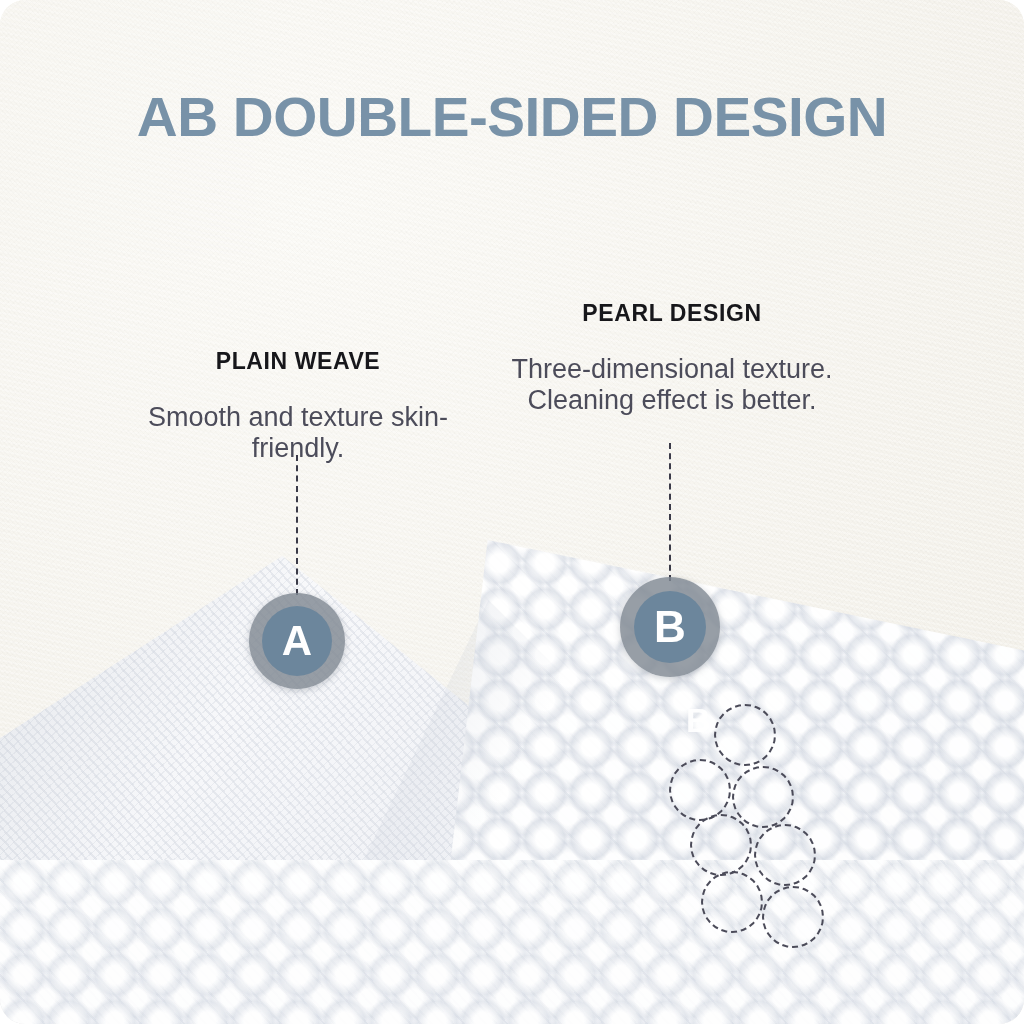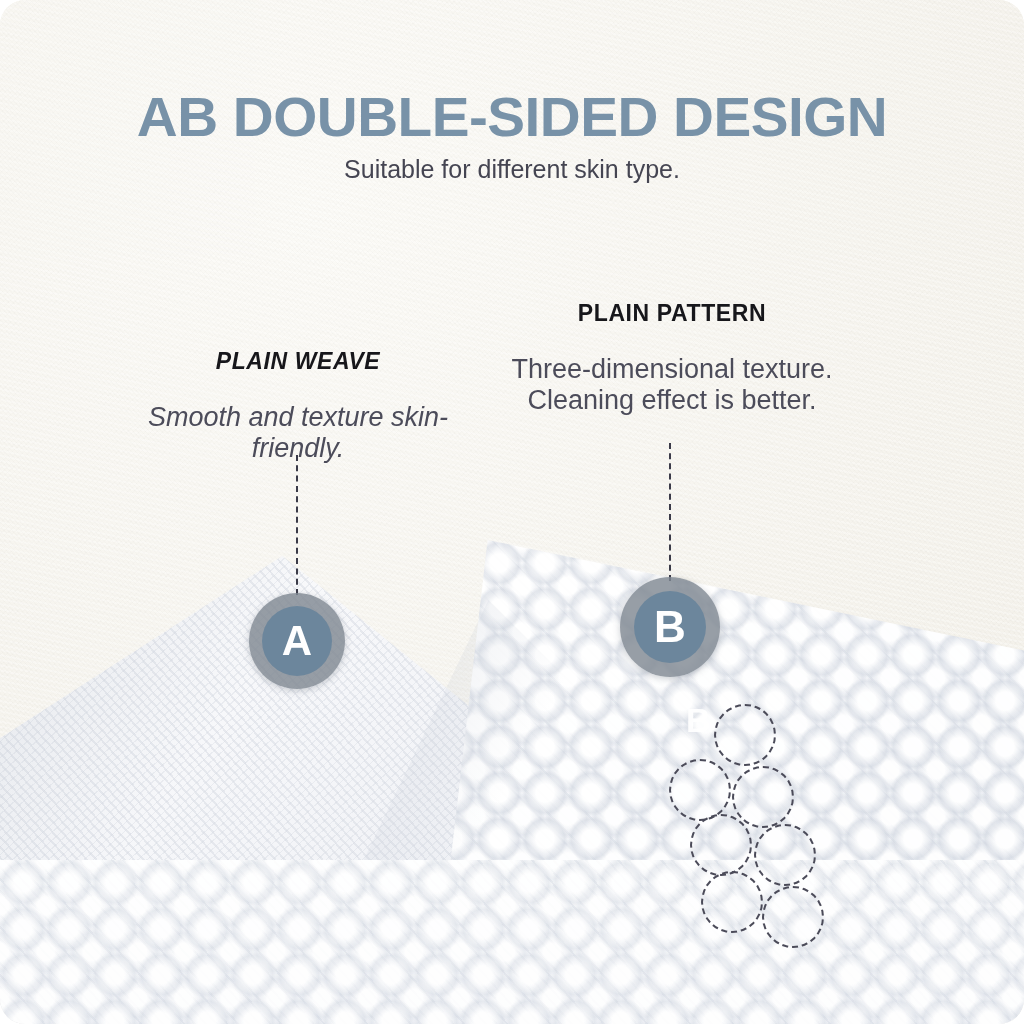--- a/index.html
+++ b/index.html
@@ -66,21 +66,21 @@
     letter-spacing: .6px;
     color: #17171b;
     margin: 0 0 12px 0;
     white-space: nowrap;
   }
   .callout .cd {
     font-size: 27px;
     line-height: 31px;
     color: #4c4c5a;
   }
-  #callout-a { left: 118px; top: 348px; width: 360px; font-style: italic; }
+  #callout-a { left: 118px; top: 348px; width: 360px; }
   #callout-b { left: 492px; top: 300px; width: 360px; }
 
   
   .leader {
     position: absolute;
     width: 0;
     border-left: 2px dashed #3a3a48;
   }
   #leader-a { left: 296px; top: 455px; height: 140px; }
   #leader-b { left: 669px; top: 443px; height: 138px; }
@@ -189,33 +189,32 @@
   <div class="bg-paper"></div>
   <div class="bg-grain"></div>
 
   <div class="sheet" id="sheet-left"></div>
   <div class="sheet" id="sheet-left-fold"></div>
   <div class="sheet" id="sheet-right"></div>
   <div class="sheet" id="peak-shade"></div>
   <div class="sheet" id="sheet-bottom"></div>
 
   <div class="title">AB DOUBLE-SIDED DESIGN</div>
-  <div class="subtitle">Suitable for different skin type.</div>
 
   <div class="callout" id="callout-a">
     <p class="ct">PLAIN WEAVE</p>
     <p class="cd">Smooth and texture skin-friendly.</p>
   </div>
   <div class="leader" id="leader-a"></div>
   <div class="badge" id="badge-a">
     <div class="inner">A</div>
   </div>
 
   <div class="callout" id="callout-b">
-    <p class="ct">PLAIN PATTERN</p>
+    <p class="ct">PEARL DESIGN</p>
     <p class="cd">Three-dimensional texture. Cleaning effect is better.</p>
   </div>
   <div class="leader" id="leader-b"></div>
   <div class="badge" id="badge-b">
     <div class="inner">B</div>
   </div>
 
   <div id="pearl-watermark">B</div>
   <div id="pearl-circle-layer">
       <div class="hl-circle" style="left: 714px; top: 704px; width: 62px; height: 62px;"></div>

